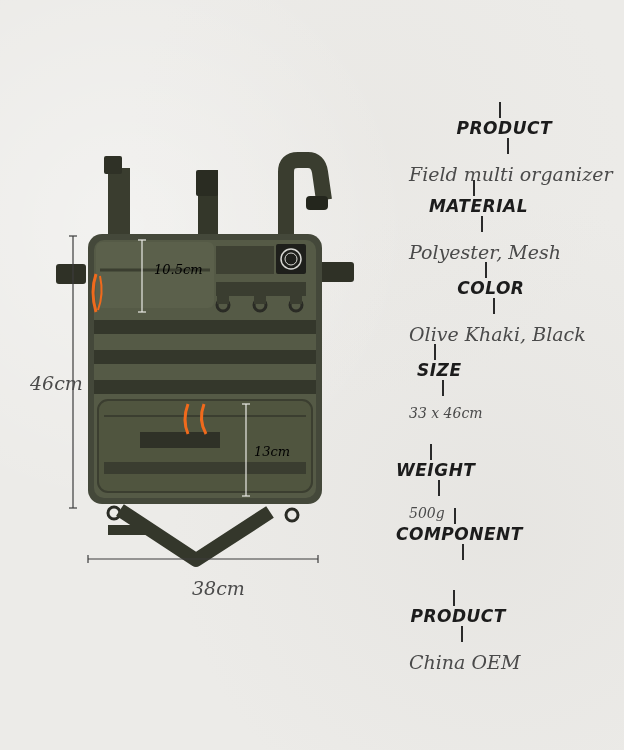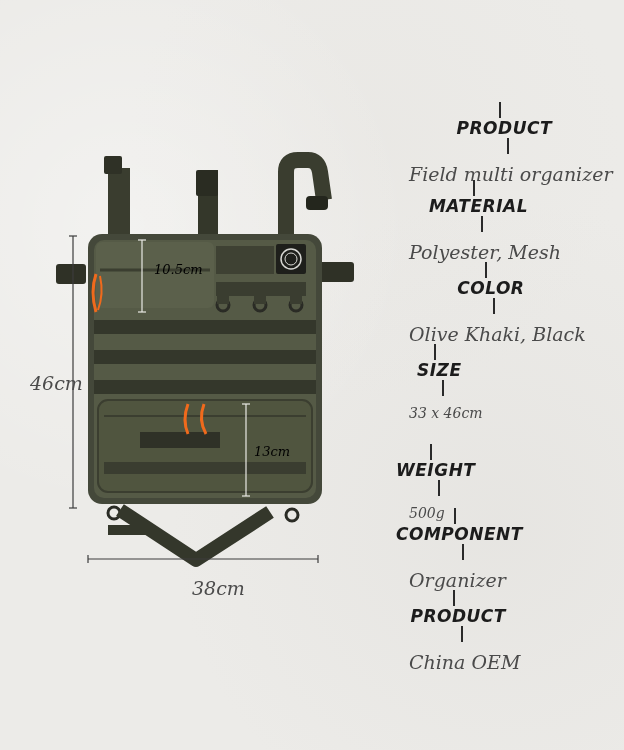--- a/index.html
+++ b/index.html
@@ -163,21 +163,20 @@
           <span class="bar r"></span>
         </div>
       <div class="spec-value" style="font-size:14px;">500g</div>
     </div>
     <div class="spec" style="top:412px;">
       <div class="spec-label">
           <span class="bar l"></span>
           <span>COMPONENT</span>
           <span class="bar r"></span>
         </div>
-      <div class="spec-value">Organizer</div>
     </div>
     <div class="spec" style="top:494px;">
       <div class="spec-label">
           <span class="bar l"></span>
           <span>PRODUCT</span>
           <span class="bar r"></span>
         </div>
       <div class="spec-value">China OEM</div>
     </div>
   </div>

